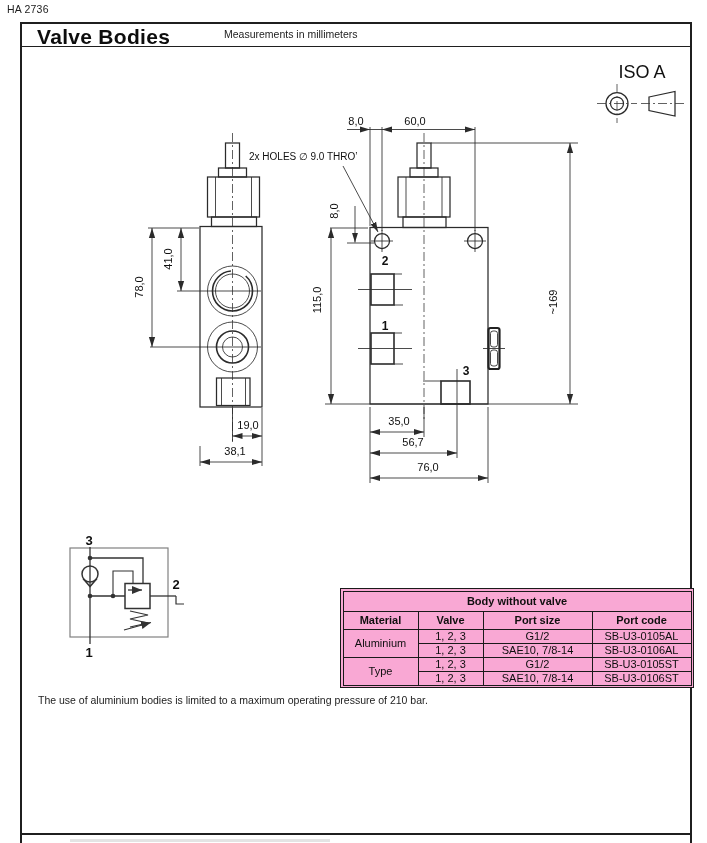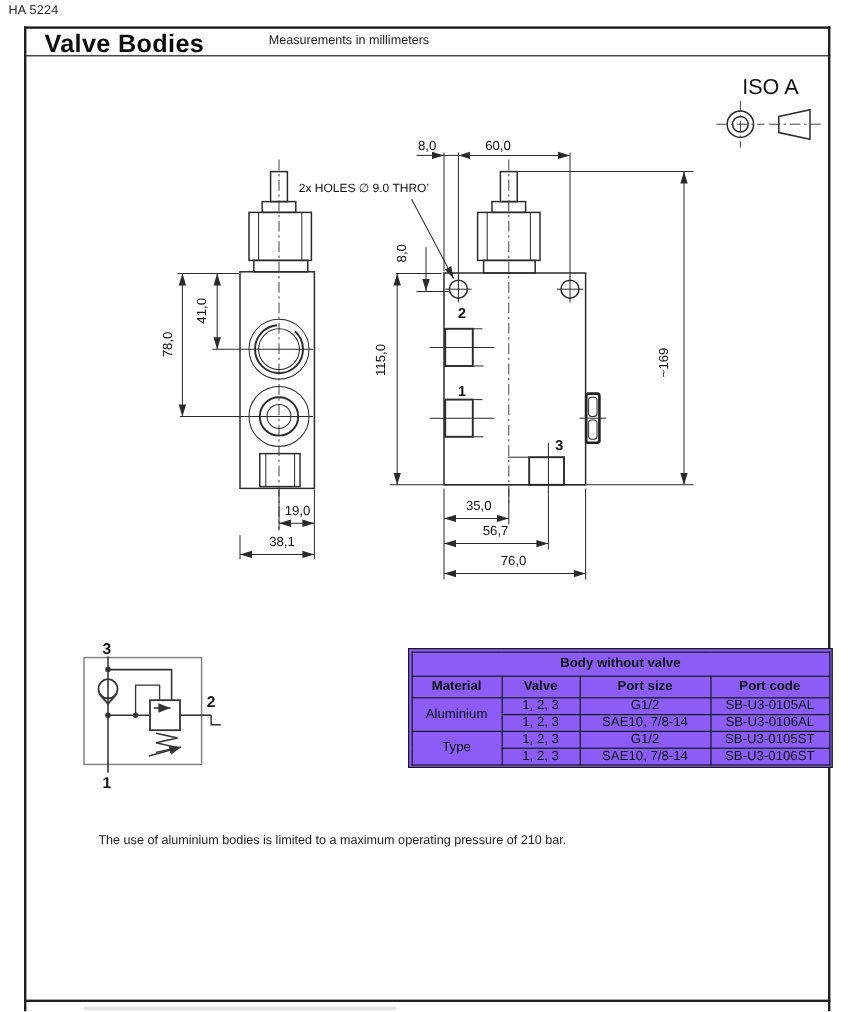--- a/index.html
+++ b/index.html
@@ -10,48 +10,48 @@
   .abs{position:absolute;}
   .doc-number{left:7px;top:3px;font-size:10.5px;color:#1c1c1c;letter-spacing:.2px;}
   .frame-top{left:20px;top:22px;width:672px;height:1.6px;background:#1f1f1f;}
   .frame-left{left:20px;top:22px;width:1.6px;height:821px;background:#1f1f1f;}
   .frame-right{left:690px;top:22px;width:1.6px;height:821px;background:#1f1f1f;}
   .header-underline{left:20px;top:45.5px;width:672px;height:1.4px;background:#1f1f1f;}
   .footer-line{left:20px;top:833px;width:672px;height:1.6px;background:#1f1f1f;}
   .footer-smudge{left:70px;top:839px;width:260px;height:3px;background:#c9c9c9;opacity:.5;}
   .page-title{left:37px;top:25px;font-size:21px;font-weight:bold;color:#0d0d0d;letter-spacing:.3px;}
   .page-subtitle{left:194px;top:28px;font-size:10.5px;color:#1c1c1c;padding-left:30px;}
-  .note-text{left:38px;top:694px;font-size:10.5px;color:#1c1c1c;margin-left:44px;}
+  .note-text{left:38px;top:694px;font-size:10.5px;color:#1c1c1c;}
   svg{position:absolute;left:0;top:0;}
   svg text{font-family:"Liberation Sans", sans-serif;fill:#101010;}
   .dim{font-size:11px;}
   .small-note{font-size:10px;}
   .plbl{font-size:12px;font-weight:bold;}
   .slbl{font-size:13px;font-weight:bold;}
   .iso-lbl{font-size:18px;}
   .cl{stroke:#3a3a3a;stroke-width:.8;stroke-dasharray:9 3 2 3;}
   .thin{stroke:#2b2b2b;stroke-width:.85;fill:none;}
   .med{stroke:#2b2b2b;stroke-width:1.25;fill:none;}
   .bold{stroke:#2b2b2b;stroke-width:1.6;fill:none;}
   .schem{stroke:#333;fill:none;}
-  .spec-table-wrap{left:340px;top:540px;border:1.3px solid #1a1a1a;background:#8b5cf6;padding:1.5px;}
+  .spec-table-wrap{left:340px;top:588px;border:1.3px solid #1a1a1a;background:#f9a8d4;padding:1.5px;}
   .spec-table-wrap table{border-collapse:collapse;}
   .spec-table-wrap th,.spec-table-wrap td{
     border:1px solid #1a1a1a;font-size:11px;text-align:center;
     padding:0 3px;height:13px;line-height:12px;white-space:nowrap;color:#0f0f0f;
   }
   .spec-table-wrap th{font-weight:bold;}
   .spec-table-wrap .t-title{height:19px;font-size:11px;}
   .spec-table-wrap .t-head{height:17px;}
   .c-material{width:68px;}.c-ports{width:58px;}.c-size{width:102px;}.c-type{width:92px;}
 </style>
 </head>
 <body>
 
-<div class="abs doc-number">HA 5224</div>
+<div class="abs doc-number">HA 2736</div>
 <div class="abs frame-top"></div>
 <div class="abs frame-left"></div>
 <div class="abs frame-right"></div>
 <div class="abs page-title">Valve Bodies</div>
 <div class="abs page-subtitle">Measurements in millimeters</div>
 <div class="abs header-underline"></div>
 <div class="abs footer-line"></div>
 <div class="abs footer-smudge"></div>
 <div class="abs note-text">The use of aluminium bodies is limited to a maximum operating pressure of 210 bar.</div>
 

